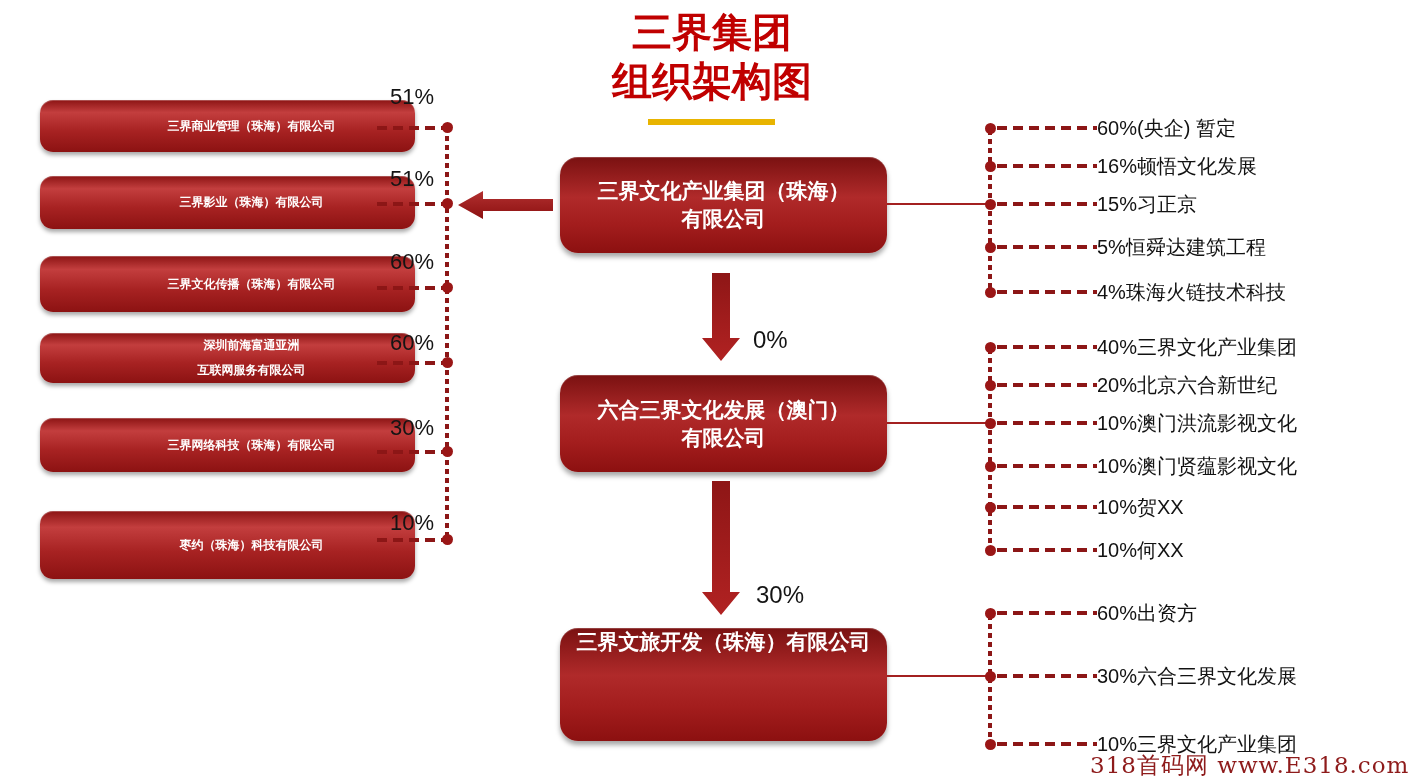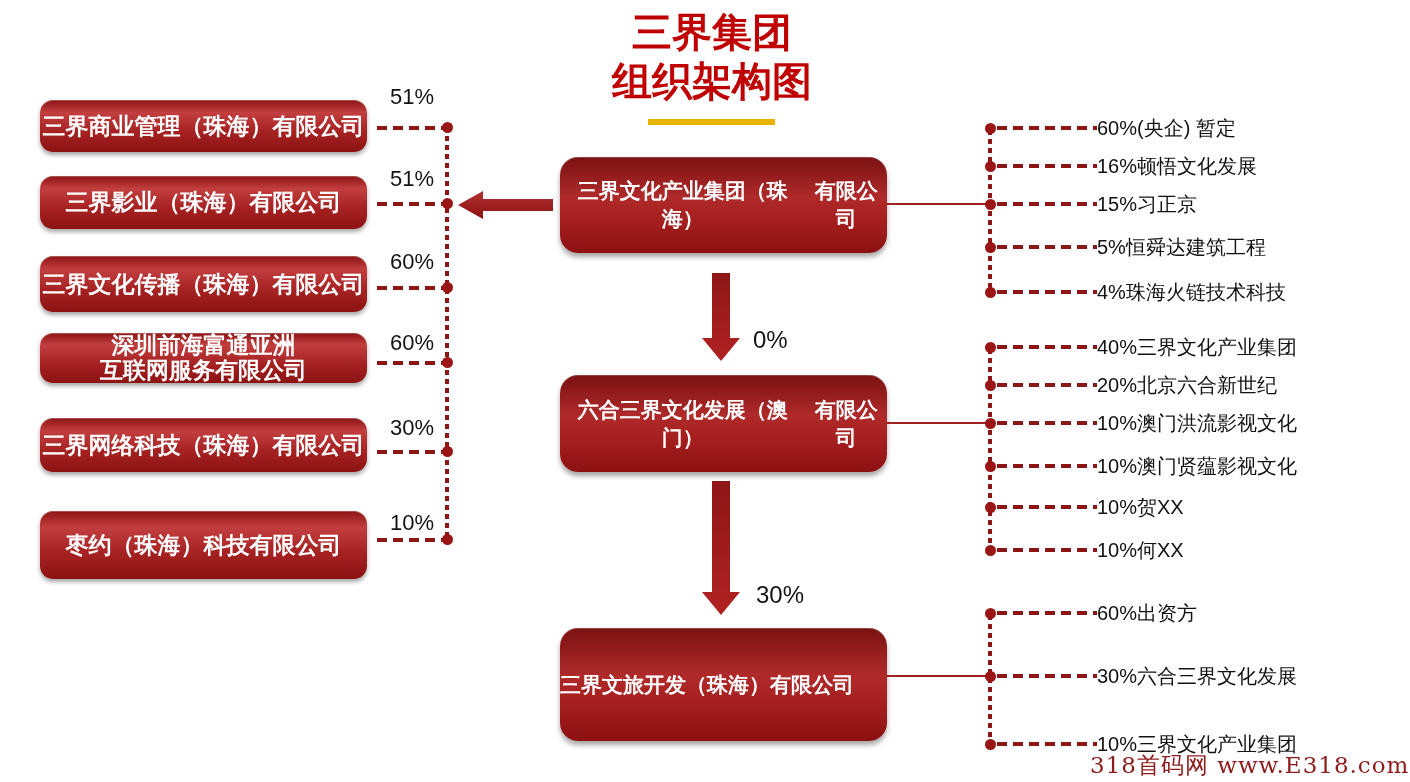--- a/index.html
+++ b/index.html
@@ -8,27 +8,27 @@
 
   
   .title{position:absolute;left:512px;top:8px;width:400px;text-align:center;
          font-size:40px;font-weight:bold;color:#c00000;line-height:49px;}
   .underline{position:absolute;left:648px;top:119px;width:127px;height:6px;background:#e8b400;}
 
   
   .lbox{position:absolute;left:40px;width:327px;display:flex;flex-direction:column;
         align-items:center;justify-content:center;border-radius:13px;
         background:linear-gradient(180deg,#8c1414 0%,#c33e3e 24%,#a72222 60%,#8c1212 100%);
-        color:#ffffff;font-weight:bold;font-size:23px;text-align:center;line-height:25px;
-        box-shadow:0 3px 4px rgba(0,0,0,.35), inset 0 1px 0 rgba(255,255,255,.25);}
+        color:#ffffff;font-weight:bold;font-size:12px;text-align:center;line-height:25px;
+        box-shadow:0 3px 4px rgba(0,0,0,.35), inset 0 1px 0 rgba(255,255,255,.25);padding-left:48px;}
   .b1{top:100px;height:52px}.b2{top:176px;height:53px}.b3{top:256px;height:56px}
   .b4{top:333px;height:50px}.b5{top:418px;height:54px}.b6{top:511px;height:68px}
 
   
-  .cbox{position:absolute;left:560px;width:327px;display:flex;
+  .cbox{position:absolute;left:560px;width:327px;display:flex;flex-direction:column;
         align-items:center;justify-content:center;border-radius:18px;
         background:linear-gradient(180deg,#7a1111 0%,#b02a2a 42%,#a31d1d 70%,#8c1010 100%);
         color:#ffffff;font-weight:bold;font-size:21px;text-align:center;line-height:28px;
         box-shadow:0 4px 5px rgba(0,0,0,.35), inset 0 1px 0 rgba(255,255,255,.2);}
   .c1{top:157px;height:96px}.c2{top:375px;height:97px}
   .c3{top:628px;height:113px;justify-content:flex-start;box-sizing:border-box;}
 
   
   .hdash{position:absolute;height:4px;
          background:repeating-linear-gradient(90deg,#8c1616 0 10px,transparent 10px 16px);}

